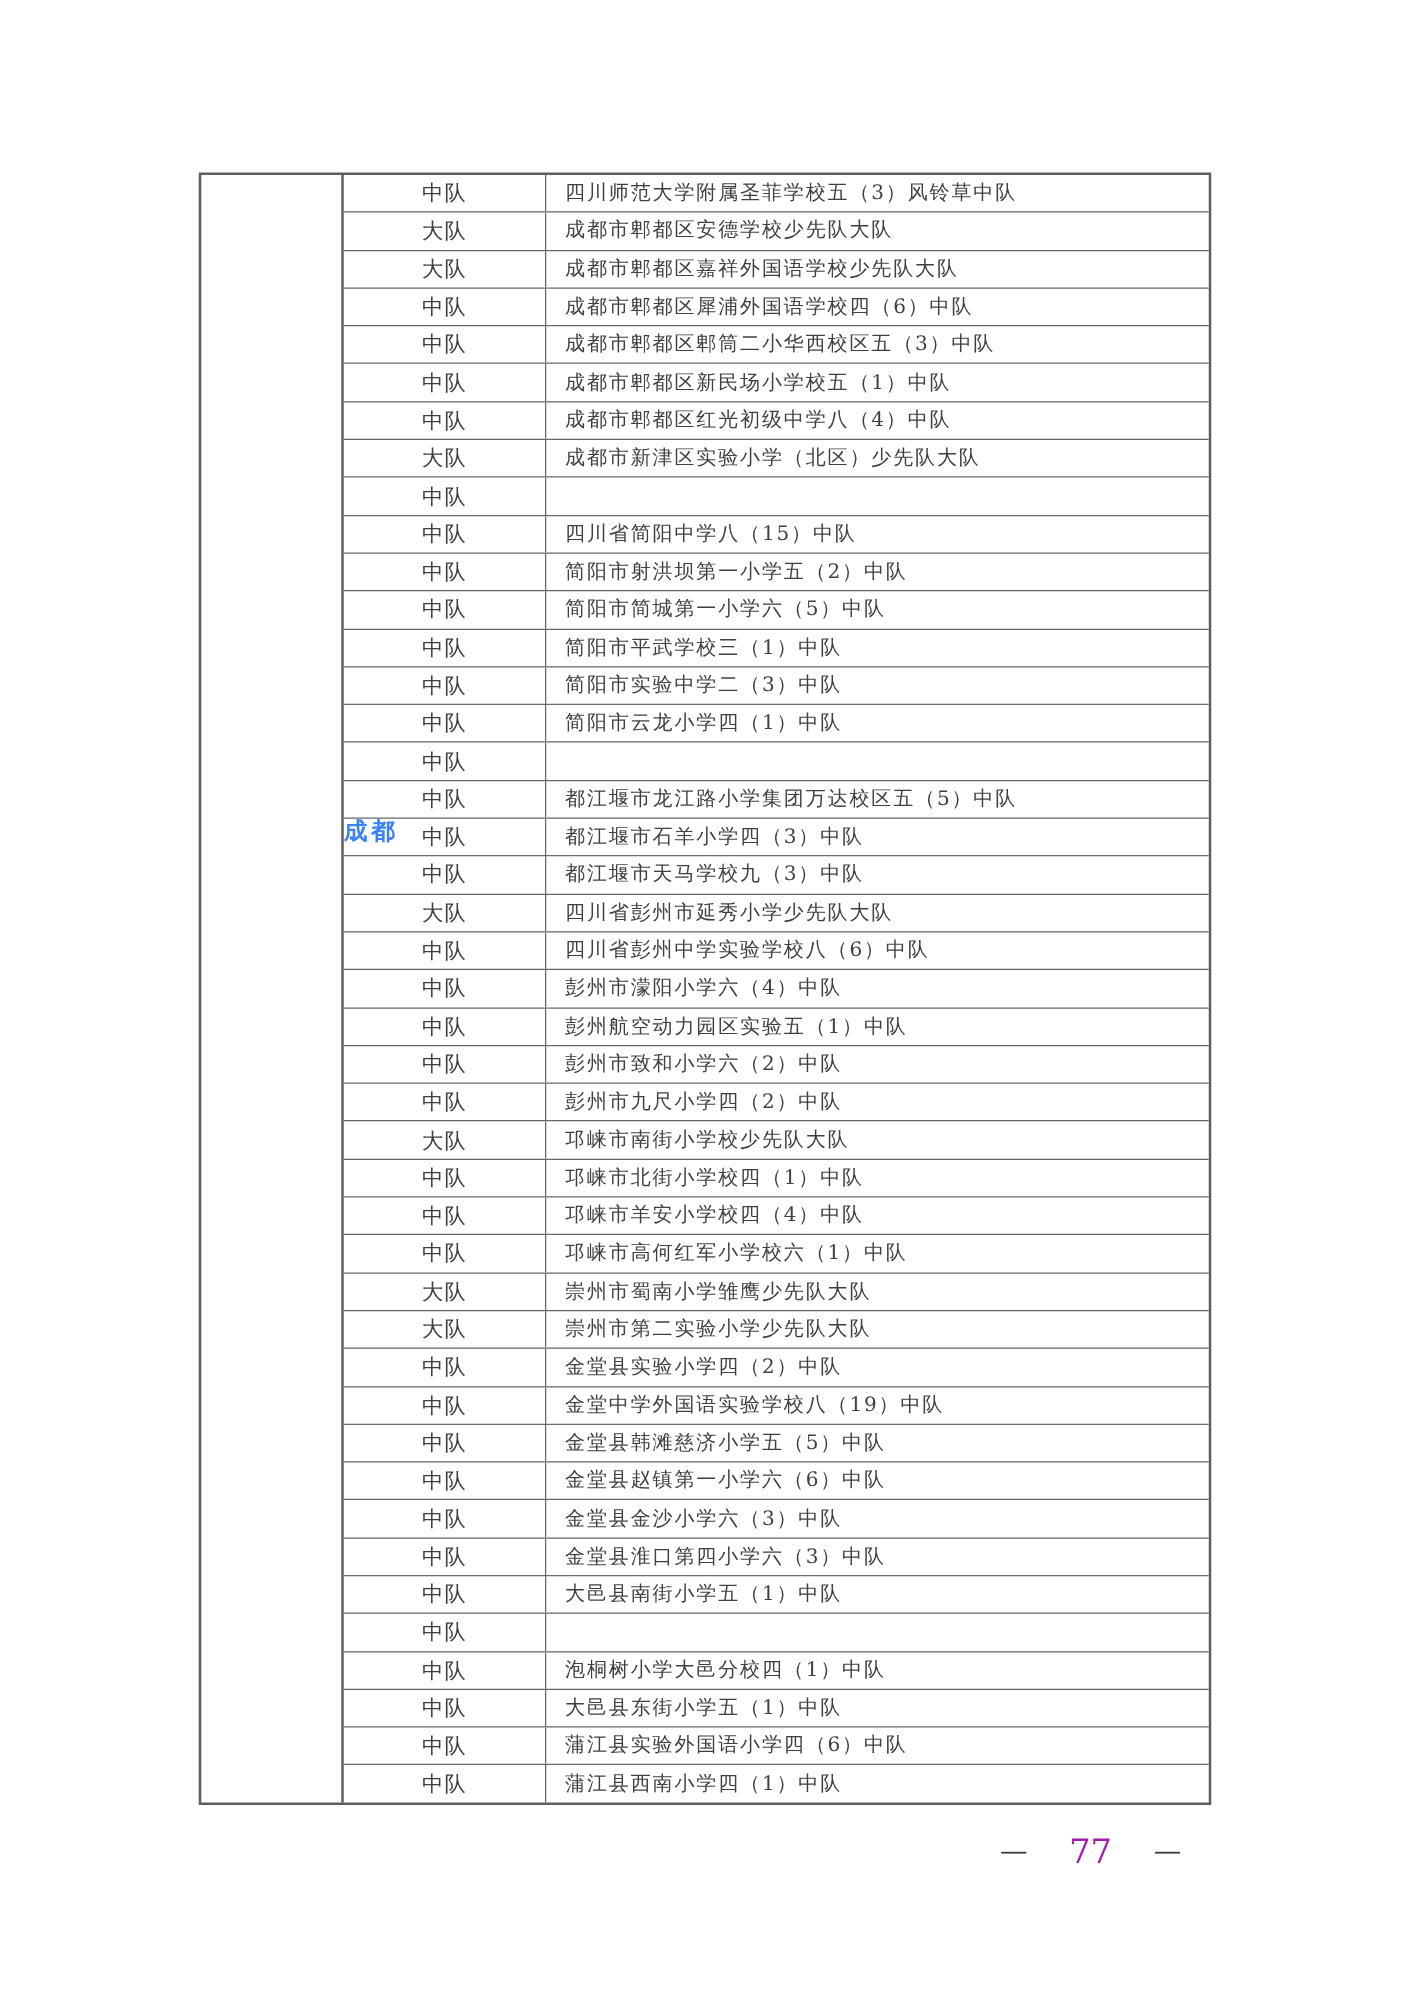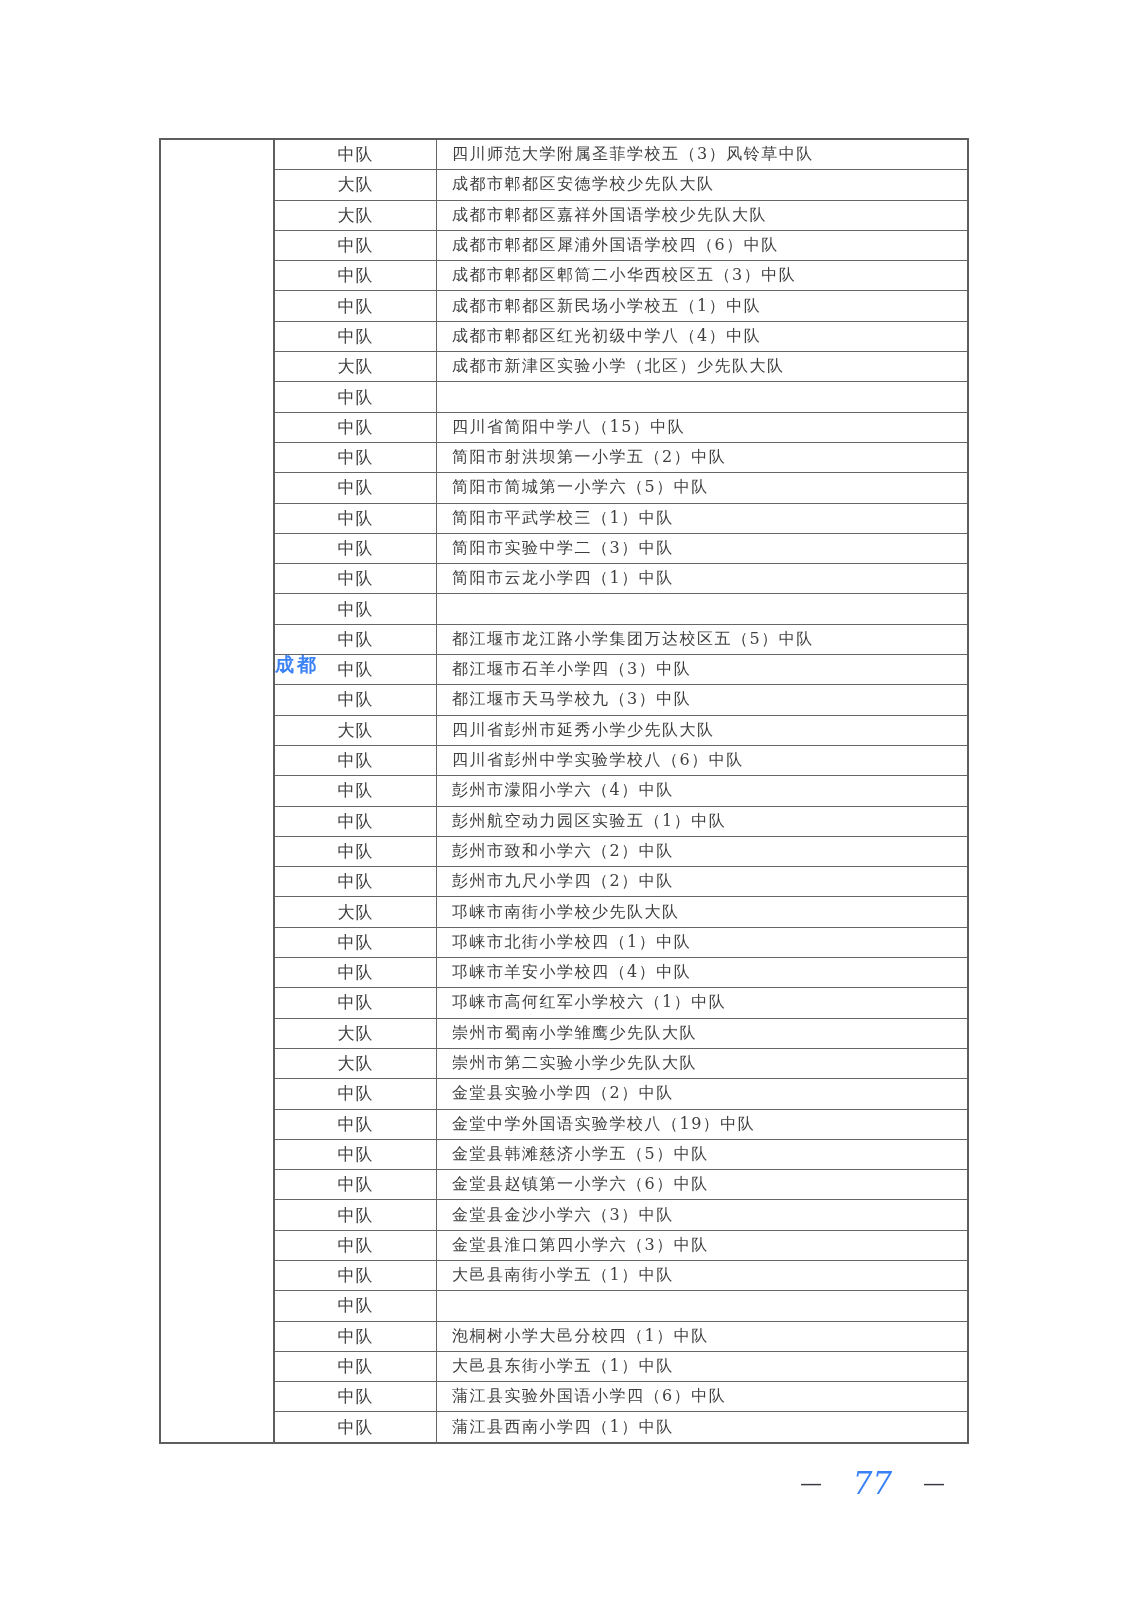--- a/index.html
+++ b/index.html
@@ -97,24 +97,23 @@
     align-items: center;
     justify-content: space-between;
     color: #22222a;
   }
   .footer-dash {
     font-size: 22px;
     color: #3a3a42;
     line-height: 1;
   }
   .footer-pagenum {
-    font-size: 31px;
-    color: #3b82f6;
+    font-size: 27px;
+    color: #a21caf;
     line-height: 1;
-    font-style: italic;
   }
 </style>
 </head>
 <body>
 
 <div class="page">
 
   <div class="award-table">
     <div class="region-col">
       <span class="region-label">成都</span>

